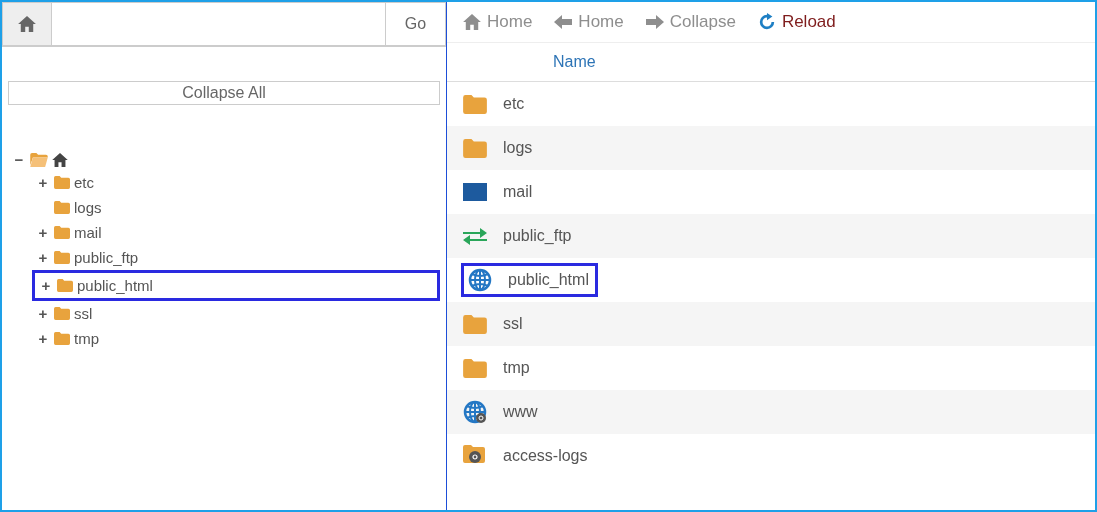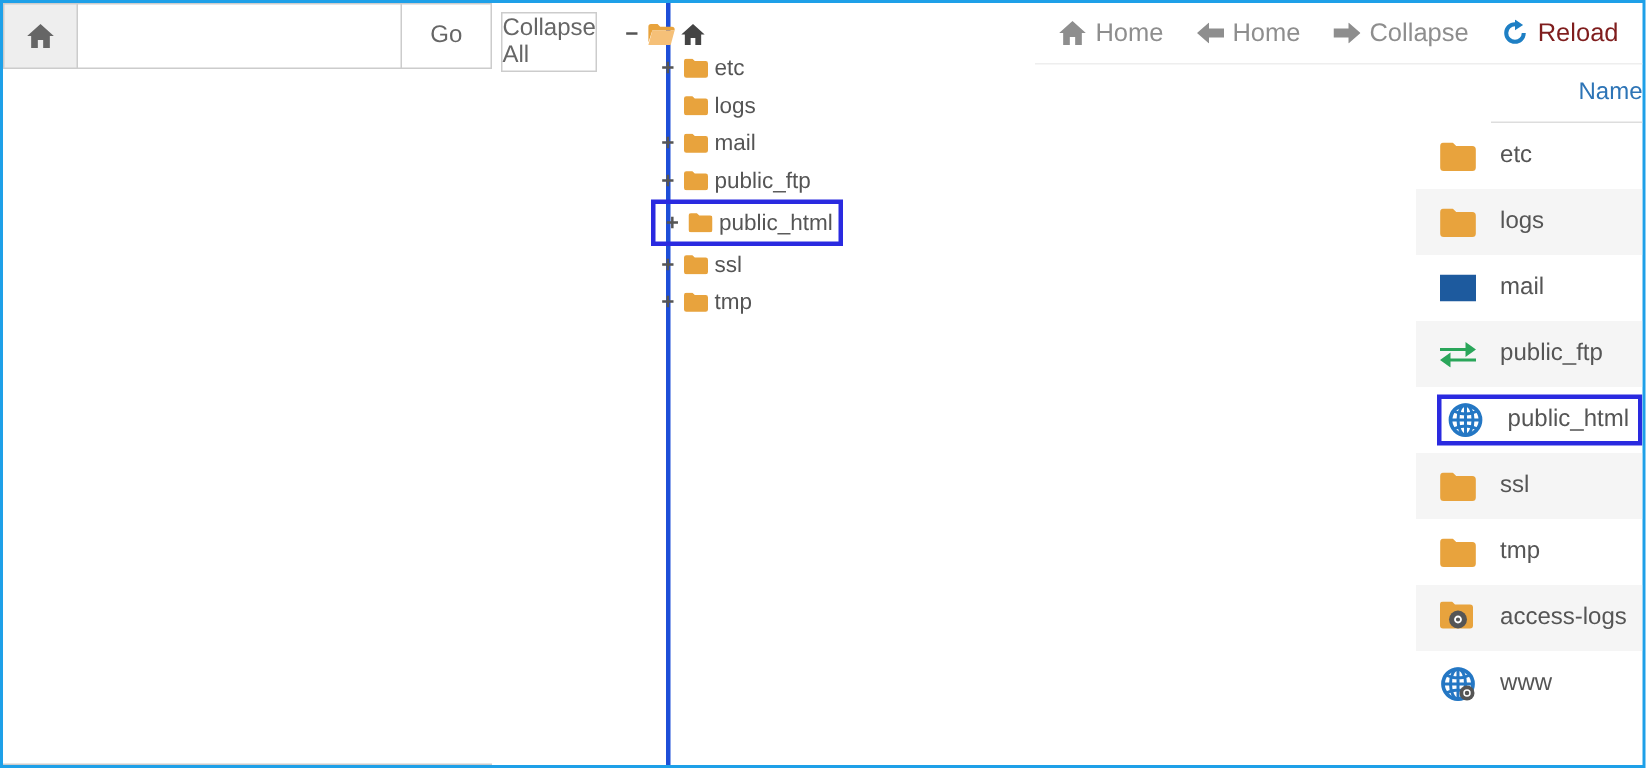--- a/index.html
+++ b/index.html
@@ -9,22 +9,24 @@
     color: #555;
     width: 1097px;
     height: 512px;
     border: 2px solid #1ea0e8;
     background: #fff;
     display: flex;
     overflow: hidden;
   }
   .left-pane {
     width: 445px;
-    border-right: 3px solid #1d4ed8;
-    display: flex;
+    border-right: 1px solid #1d4ed8;
+    display: flex;
+    flex-direction: column;
+    gap: 28px;
   }
   .left-top {
     display: flex;
     border-bottom: 1px solid #ccc;
     background: #fff;
   }
   .home-btn {
     width: 50px;
     height: 44px;
     background: #eee;
@@ -50,21 +52,21 @@
     height: 44px;
     border: 1px solid #ccc;
     border-left: none;
     background: #fff;
     color: #666;
     font-size: 16px;
     cursor: pointer;
   }
   .collapse-all {
     margin: 6px;
-    height: 40px;
+    height: 24px;
     border: 1px solid #ccc;
     display: flex;
     align-items: center;
     justify-content: center;
     color: #666;
     font-size: 16px;
     cursor: pointer;
     background: #fff;
   }
   .tree {
@@ -99,21 +101,20 @@
   }
   .highlight-box {
     border: 3px solid #2a2ae0;
   }
 
   
   .right-pane {
     flex: 1;
     display: flex;
     flex-direction: column;
-    align-items: flex-end;
   }
   .toolbar {
     display: flex;
     gap: 22px;
     padding: 10px 16px;
     align-items: center;
     color: #8e8e8e;
     border-bottom: 1px solid #eee;
     font-size: 17px;
   }
@@ -126,20 +127,21 @@
   .reload { color: #7f1d1d; }
   .table-header {
     display: flex;
     padding: 10px 0 10px 58px;
     border-bottom: 1px solid #ddd;
   }
   .table-header span {
     color: #2d74b6;
     font-size: 16px;
     cursor: pointer;
+    margin-left: 48px;
   }
   .rows {
     flex: 1;
     overflow: hidden;
   }
   .row {
     display: flex;
     align-items: center;
     height: 44px;
     padding-left: 14px;
@@ -350,37 +352,37 @@
       </div>
       <div class="row">
         <span class="icon-slot folder-color">
           <svg width="24" height="19" viewBox="0 0 20 16">
             <path fill="#e8a33d" d="M0 2 Q0 0 2 0 H7 L9 2 H18 Q20 2 20 4 V14 Q20 16 18 16 H2 Q0 16 0 14 Z"></path>
           </svg>
         </span>
         <span class="row-label">tmp</span>
       </div>
       <div class="row">
-        <span class="icon-slot folder-color">
-          <svg width="24" height="22" viewBox="0 0 24 22">
-            <path fill="#e8a33d" d="M0 2 Q0 0 2 0 H8 L10 2 H20 Q22 2 22 4 V16 Q22 18 20 18 H2 Q0 18 0 16 Z"></path>
-            <g transform="translate(12,12)">
-              <circle r="6" fill="#555"></circle>
-              <path d="M-2 0 A2 2 0 0 1 2 0 M-2 0 A2 2 0 0 0 2 0" stroke="#fff" stroke-width="1.2" fill="none"></path>
-            </g>
-          </svg>
-        </span>
-        <span class="row-label">access-logs</span>
-      </div>
-      <div class="row">
         <span class="icon-slot globe-color">
           <svg width="24" height="24" viewBox="0 0 24 24">
             <circle cx="12" cy="12" r="10" fill="none" stroke="#2477c4" stroke-width="2.5"></circle>
             <path d="M2 12 H22 M12 2 V22 M4 6 Q12 10 20 6 M4 18 Q12 14 20 18" stroke="#2477c4" stroke-width="2" fill="none"></path>
             <ellipse cx="12" cy="12" rx="5" ry="10" fill="none" stroke="#2477c4" stroke-width="2"></ellipse>
             <circle cx="18" cy="18" r="5" fill="#555"></circle>
             <path d="M16 18 A2 2 0 0 1 20 18 M16 18 A2 2 0 0 0 20 18" stroke="#fff" stroke-width="1" fill="none"></path>
           </svg>
         </span>
         <span class="row-label">www</span>
       </div>
+      <div class="row">
+        <span class="icon-slot folder-color">
+          <svg width="24" height="22" viewBox="0 0 24 22">
+            <path fill="#e8a33d" d="M0 2 Q0 0 2 0 H8 L10 2 H20 Q22 2 22 4 V16 Q22 18 20 18 H2 Q0 18 0 16 Z"></path>
+            <g transform="translate(12,12)">
+              <circle r="6" fill="#555"></circle>
+              <path d="M-2 0 A2 2 0 0 1 2 0 M-2 0 A2 2 0 0 0 2 0" stroke="#fff" stroke-width="1.2" fill="none"></path>
+            </g>
+          </svg>
+        </span>
+        <span class="row-label">access-logs</span>
+      </div>
     </div>
 </div>
 
 </body></html>

